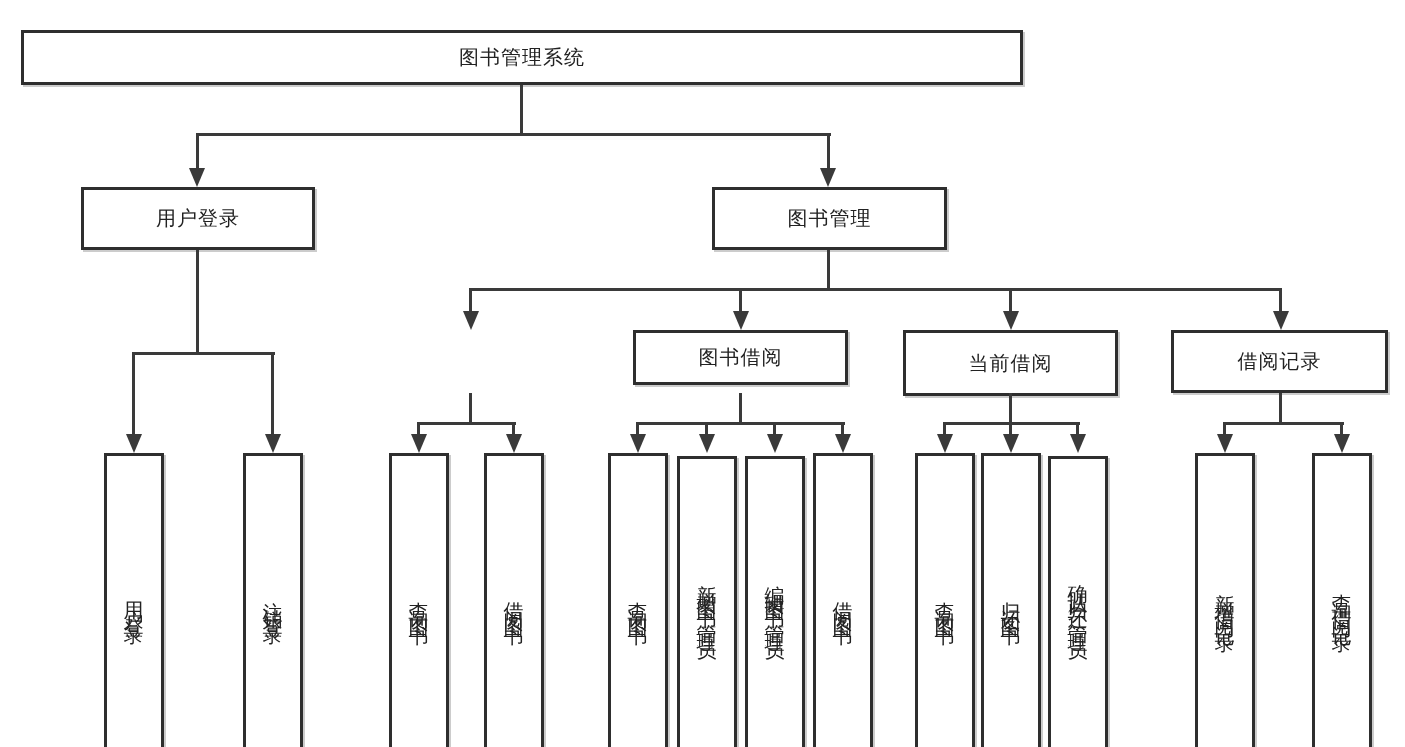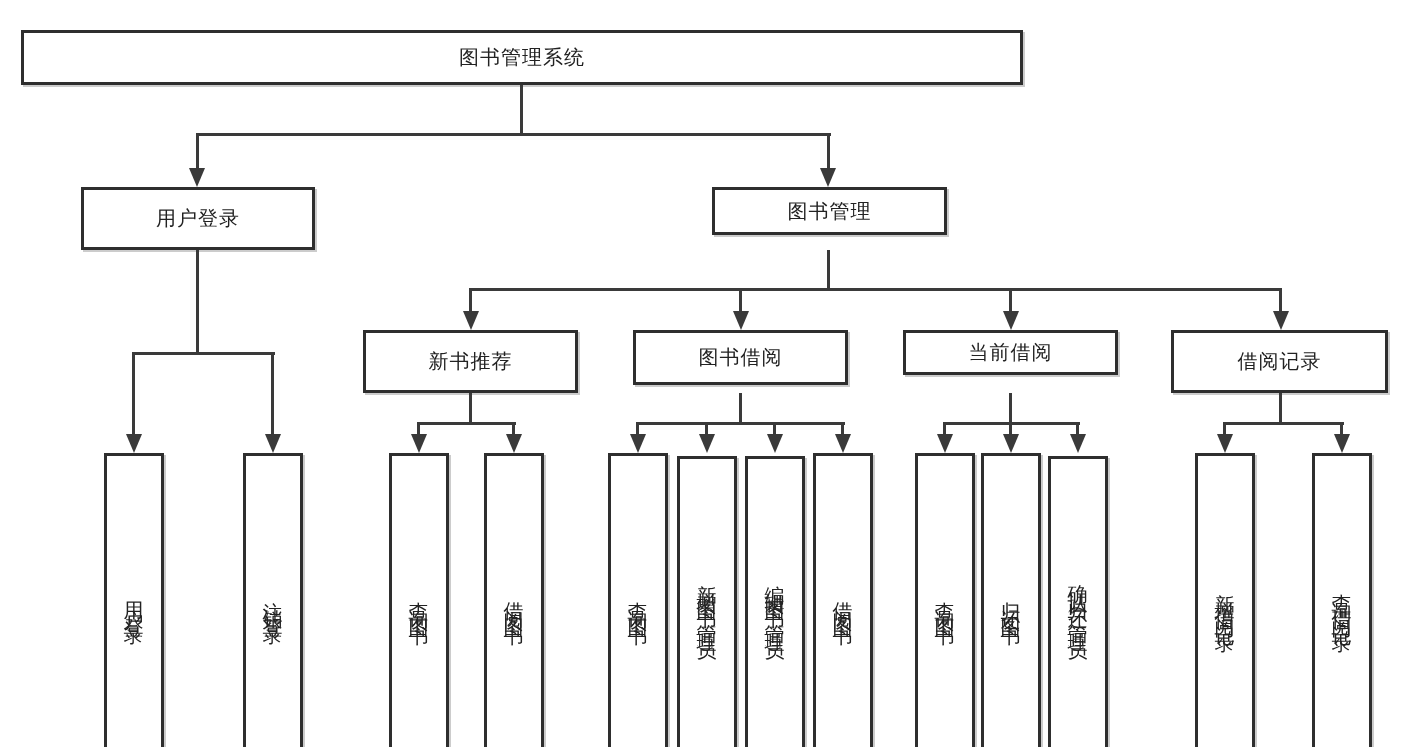--- a/index.html
+++ b/index.html
@@ -62,21 +62,21 @@
   <div class="vl" style="left:520px;top:68px;height:51px"></div>
   <div class="hl" style="left:196px;top:116px;width:635px"></div>
   <div class="vl" style="left:196px;top:116px;height:38px"></div>
   <div class="ar" style="left:189px;top:151px"></div>
   <div class="vl" style="left:827px;top:116px;height:38px"></div>
   <div class="ar" style="left:820px;top:151px"></div>
 
   <div class="box" style="left:81px;top:170px;width:234px;height:63px">
     <span>用户登录</span>
   </div>
-  <div class="box" style="left:712px;top:170px;width:235px;height:48px">
+  <div class="box" style="left:712px;top:170px;width:235px;height:63px">
     <span>图书管理</span>
   </div>
 
   <div class="vl" style="left:196px;top:233px;height:105px"></div>
   <div class="hl" style="left:132px;top:335px;width:143px"></div>
   <div class="vl" style="left:132px;top:335px;height:84px"></div>
   <div class="ar" style="left:126px;top:417px"></div>
   <div class="vl" style="left:271px;top:335px;height:84px"></div>
   <div class="ar" style="left:265px;top:417px"></div>
 
@@ -84,27 +84,24 @@
   <div class="hl" style="left:469px;top:271px;width:813px"></div>
   <div class="vl" style="left:469px;top:271px;height:25px"></div>
   <div class="ar" style="left:463px;top:294px"></div>
   <div class="vl" style="left:739px;top:271px;height:25px"></div>
   <div class="ar" style="left:733px;top:294px"></div>
   <div class="vl" style="left:1009px;top:271px;height:25px"></div>
   <div class="ar" style="left:1003px;top:294px"></div>
   <div class="vl" style="left:1279px;top:271px;height:25px"></div>
   <div class="ar" style="left:1273px;top:294px"></div>
 
-  <div class="box" style="left:363px;top:313px;width:215px;height:63px">
-    <span>新书推荐</span>
-  </div>
   <div class="box" style="left:633px;top:313px;width:215px;height:55px">
     <span>图书借阅</span>
   </div>
-  <div class="box" style="left:903px;top:313px;width:215px;height:45px">
+  <div class="box" style="left:903px;top:313px;width:215px;height:66px">
     <span>当前借阅</span>
   </div>
   <div class="box" style="left:1171px;top:313px;width:217px;height:63px">
     <span>借阅记录</span>
   </div>
 
   <div class="vl" style="left:469px;top:376px;height:32px"></div>
   <div class="hl" style="left:417px;top:405px;width:99px"></div>
   <div class="vl" style="left:417px;top:405px;height:15px"></div>
   <div class="ar" style="left:411px;top:417px"></div>

